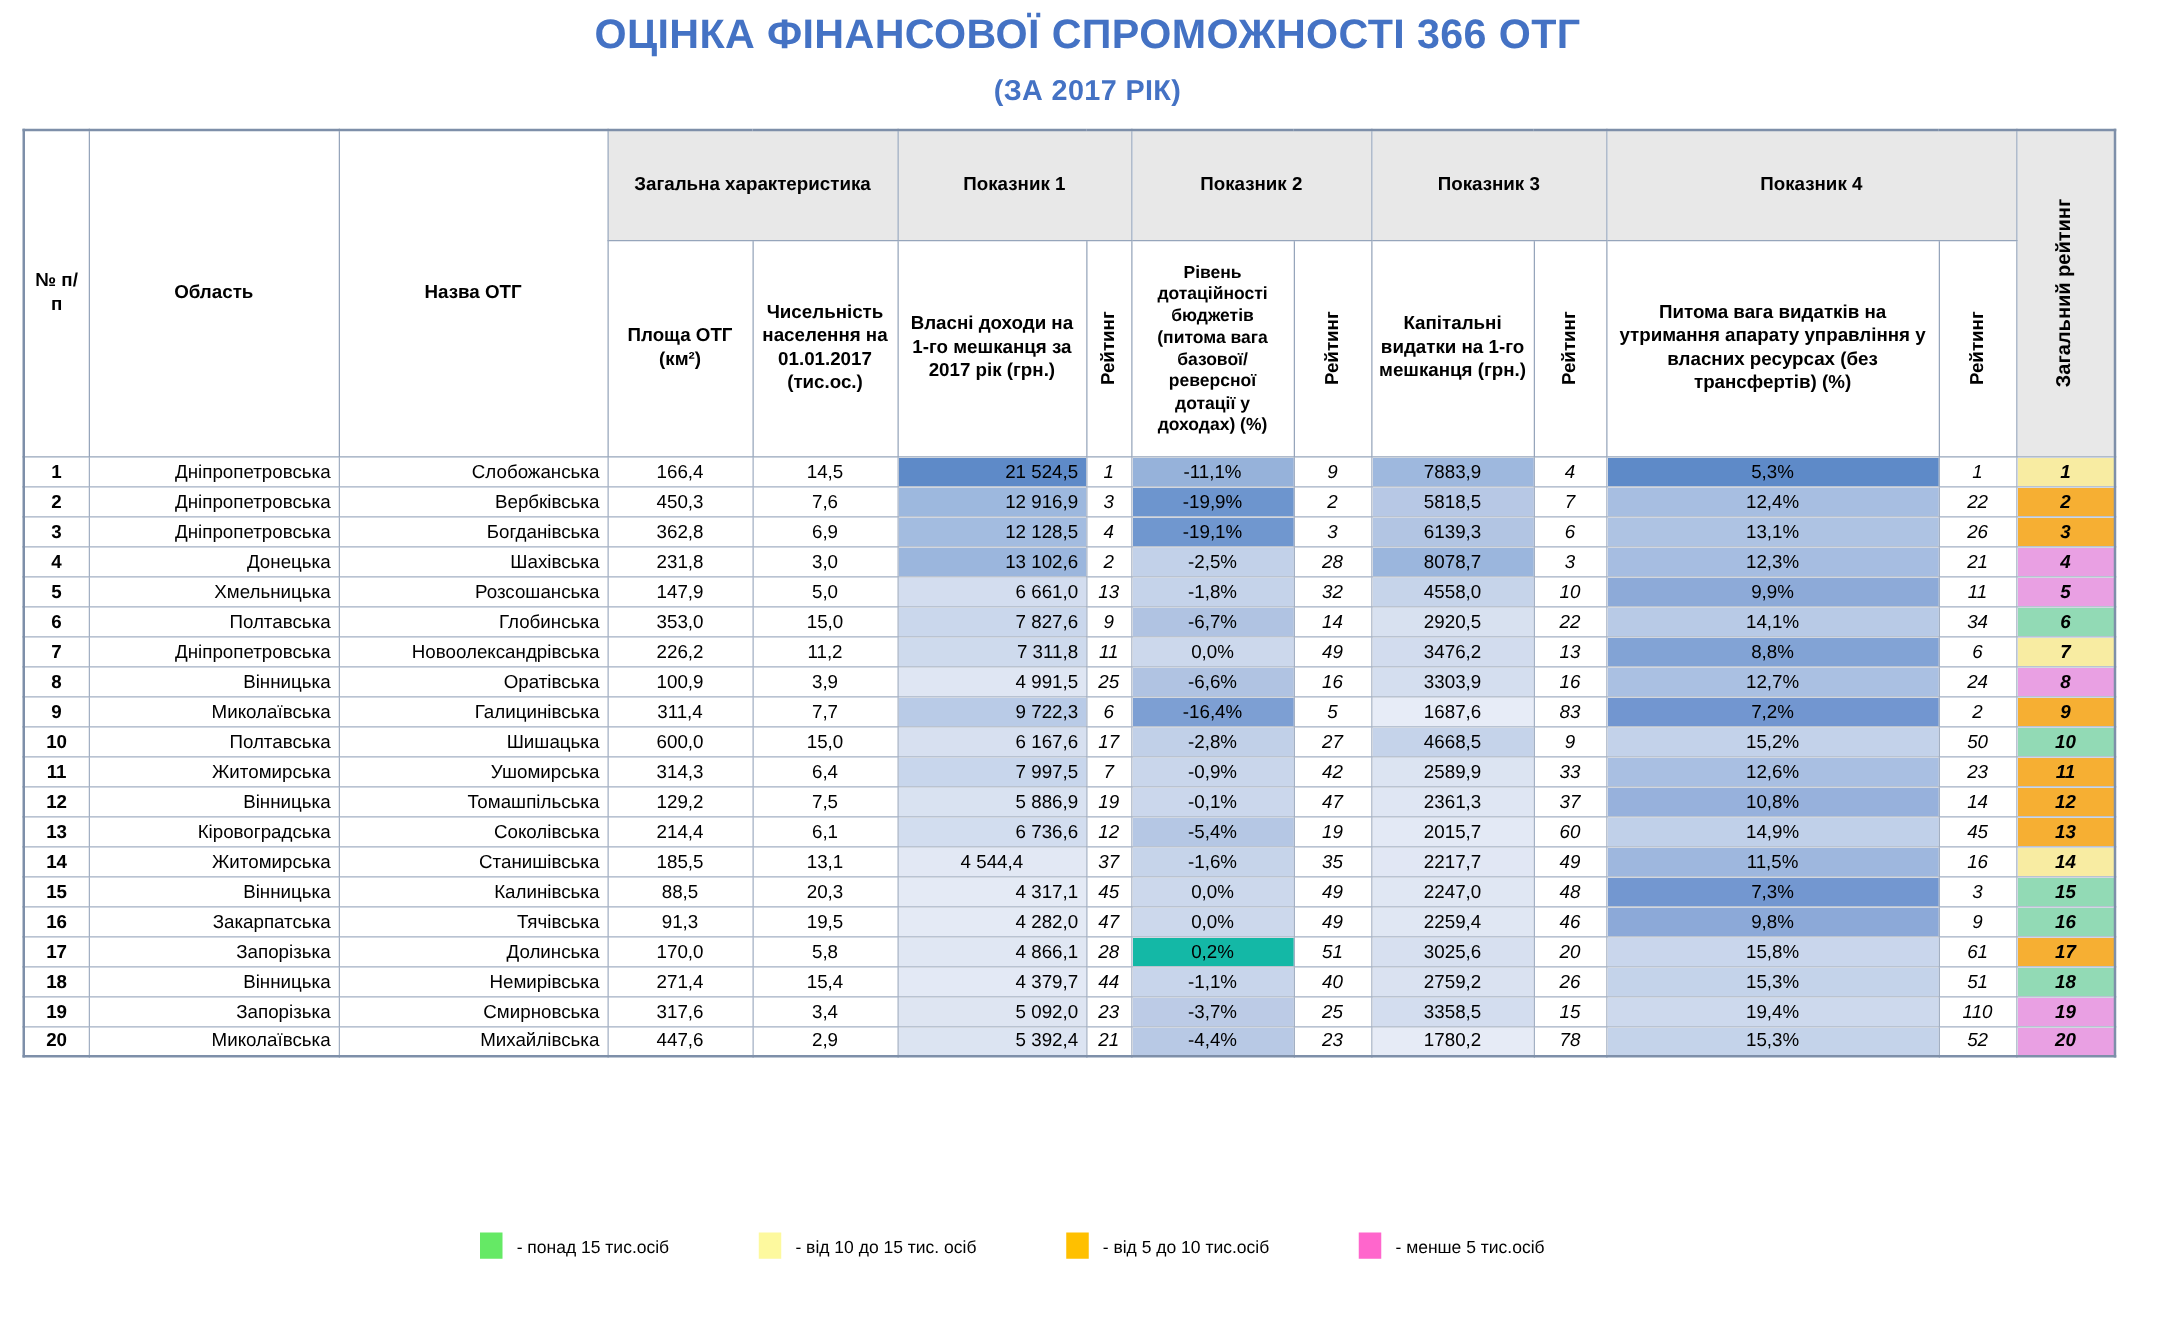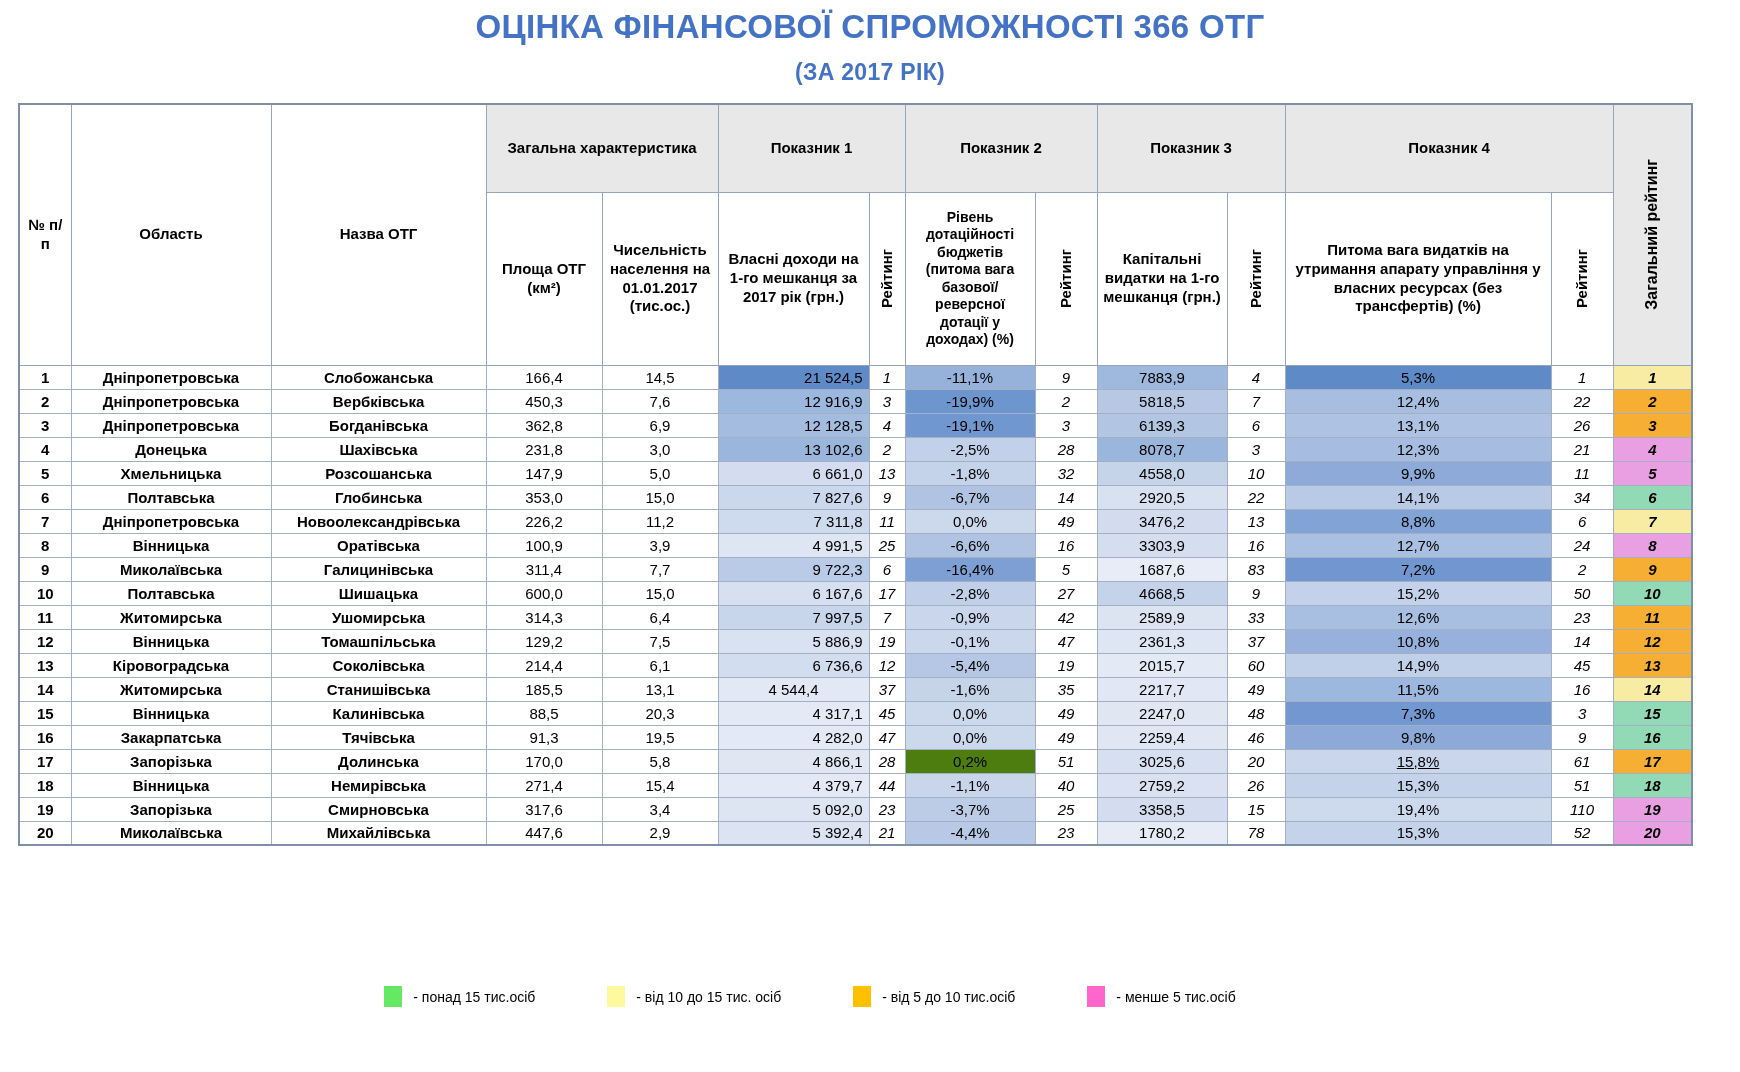--- a/index.html
+++ b/index.html
@@ -34,21 +34,21 @@
     font-size:15px;padding:0 6px;vertical-align:middle;white-space:nowrap;
     border-color:#A3B0C3;
   }
   .vert-wrap{display:flex;justify-content:center;align-items:center;height:100%;}
   .vert-text{
     writing-mode:vertical-rl;transform:rotate(180deg);
     font-weight:bold;font-size:15px;white-space:nowrap;
   }
   .vert-text.big{font-size:16px;}
   .c-num{text-align:center;font-weight:bold;}
-  .c-left{text-align:center;font-weight:bold;padding-left:9px;}
+  .c-left{text-align:right;font-weight:normal;padding-left:9px;}
   .c-center{text-align:center;}
   .c-right{text-align:right;padding-right:11px;}
   .c-rating{text-align:center;font-style:italic;}
   .c-rank{text-align:center;font-style:italic;font-weight:bold;font-size:16px;}
   .legend{
     display:flex;justify-content:center;align-items:center;gap:72px;
     margin-top:140px;transform:translateX(-60px);
   }
   .legend-item{display:flex;align-items:center;gap:11px;}
   .legend-swatch{width:18px;height:21px;display:inline-block;}
@@ -380,25 +380,25 @@
         <td class="c-rank" style="background: rgb(146, 218, 181);">16</td>
       </tr>
       <tr>
         <td class="c-num">17</td>
         <td class="c-left">Запорізька</td>
         <td class="c-left">Долинська</td>
         <td class="c-center">170,0</td>
         <td class="c-center">5,8</td>
         <td class="c-right" style="background: rgb(224, 231, 243);">4 866,1</td>
         <td class="c-rating">28</td>
-        <td class="c-center" style="background: #4d7c0f;">0,2%</td>
+        <td class="c-center" style="background: #14b8a6;">0,2%</td>
         <td class="c-rating">51</td>
         <td class="c-center" style="background: rgb(215, 224, 240);">3025,6</td>
         <td class="c-rating">20</td>
-        <td class="c-center" style="background: rgb(201, 214, 236); text-decoration: underline;">15,8%</td>
+        <td class="c-center" style="background: rgb(201, 214, 236);">15,8%</td>
         <td class="c-rating">61</td>
         <td class="c-rank" style="background: rgb(246, 175, 51);">17</td>
       </tr>
       <tr>
         <td class="c-num">18</td>
         <td class="c-left">Вінницька</td>
         <td class="c-left">Немирівська</td>
         <td class="c-center">271,4</td>
         <td class="c-center">15,4</td>
         <td class="c-right" style="background: rgb(227, 233, 245);">4 379,7</td>

